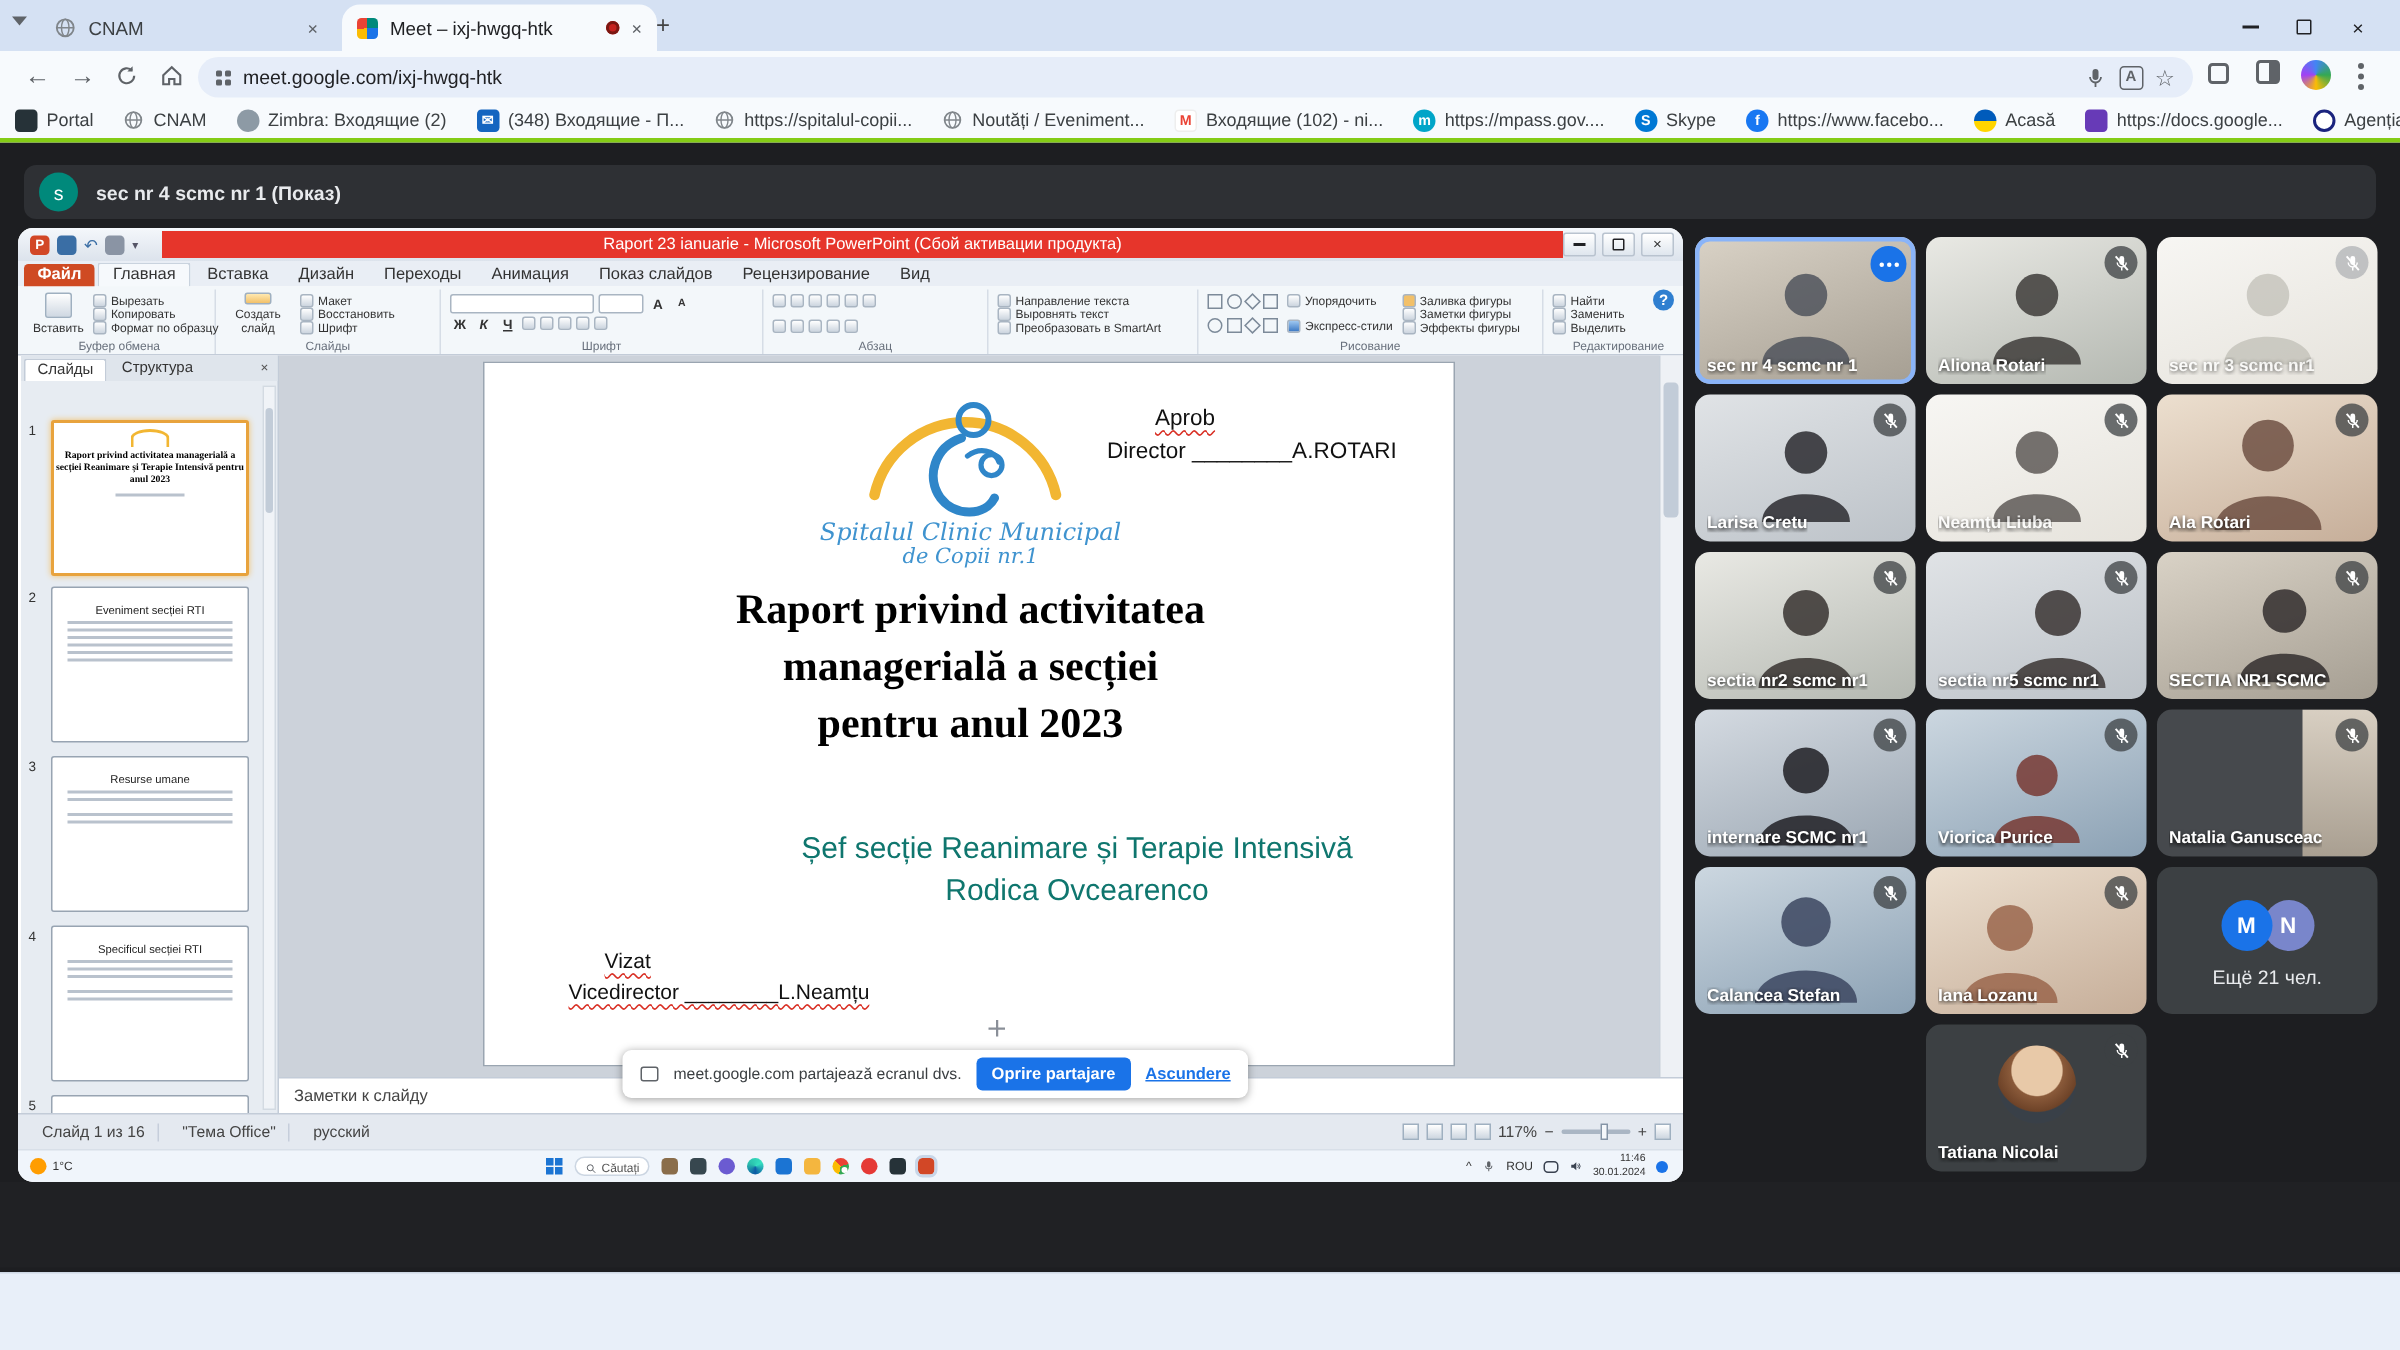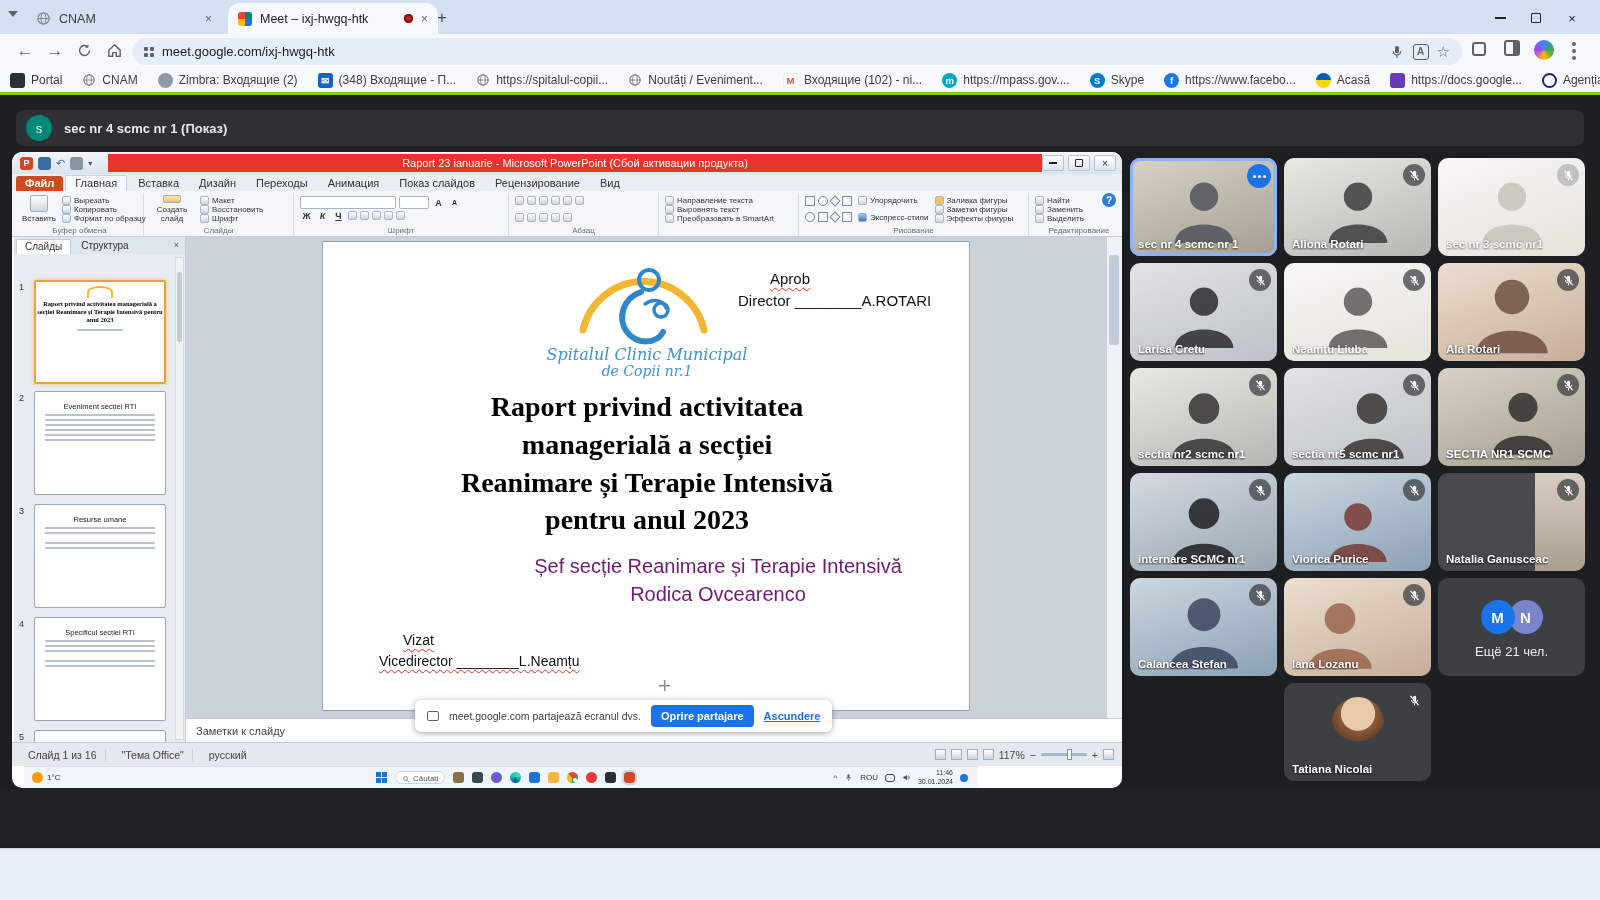--- a/index.html
+++ b/index.html
@@ -78,28 +78,28 @@
 .vscroll{position:absolute;left:1094px;top:85px;width:16px;height:481px;background:#eef1f5;border-left:1px solid #c9d1da}
 .vscroll i{position:absolute;left:2px;width:10px;border-radius:3px;background:#c2ccd8}
 .notes{position:absolute;left:174px;top:566px;width:936px;height:24px;background:#fff;border-top:1px solid #c3ccd8;font-size:11px;color:#444;display:flex;align-items:center;padding:0 10px}
 .pstatus{position:absolute;left:0;top:590px;width:1110px;height:24px;background:#e4e9f0;border-top:1px solid #c3ccd8;display:flex;align-items:center;font-size:10.5px;color:#444;padding:0 8px;gap:8px}
 .pseg{padding:0 8px;border-right:1px solid #c6cedb;white-space:nowrap}
 .zoomrt{margin-left:auto;display:flex;align-items:center;gap:5px}
 .vico{width:11px;height:11px;background:linear-gradient(#fff,#cdd6e0);border:1px solid #9fb0c0}
 .ztrack{width:46px;height:3px;background:#aab6c4;position:relative;border-radius:2px}
 .ztrack i{position:absolute;left:26px;top:-4px;width:5px;height:11px;background:#f5f8fb;border:1px solid #8494a6}
 
-.stask{position:absolute;left:12px;top:614px;width:954px;height:22px;background:#f0f5fb;border-top:1px solid #d8dfe8;font-size:8px;color:#333}
+.stask{position:absolute;left:0;top:614px;width:1110px;height:22px;background:#f0f5fb;border-top:1px solid #d8dfe8;font-size:8px;color:#333}
 .sdot{width:11px;height:11px;border-radius:3px;flex:none}
 .spill{height:13px;background:#fff;border:1px solid #ccd6e2;border-radius:7px;display:flex;align-items:flex-end;gap:3px;padding:0 6px;color:#555}
 
 .s-right{position:absolute;left:415px;top:26px;width:230px;font-size:15px;color:#111;line-height:1.45}
 .squig{text-decoration:underline wavy #d93025;text-decoration-thickness:1px;text-underline-offset:3px}
 .s-title{position:absolute;left:20px;top:146px;width:608px;text-align:center;font-family:"Liberation Serif",serif;font-weight:700;font-size:28px;line-height:1.35;color:#000}
-.s-sub{position:absolute;left:150px;top:310px;width:490px;text-align:center;font-size:20px;color:#701a75;line-height:1.4}
+.s-sub{position:absolute;left:150px;top:310px;width:490px;text-align:center;font-size:20px;color:#0f766e;line-height:1.4}
 .s-vizat{position:absolute;left:56px;top:388px;font-size:14px;color:#111;line-height:1.5}
 .logo-script{position:absolute;left:164px;top:104px;width:320px;text-align:center;font-family:"DejaVu Serif",serif;font-style:italic;color:#3f93cf;font-size:16px;line-height:1.1}
 .logo-script .l2{font-size:14px}
 .slide-cursor{position:absolute;left:336px;top:438px;width:11px;height:11px;background:linear-gradient(#8a8f98,#8a8f98) center/11px 1.5px no-repeat,linear-gradient(#8a8f98,#8a8f98) center/1.5px 11px no-repeat}
 
 .sharebar{position:absolute;left:403px;top:548px;height:32px;background:#fff;border-radius:6px;box-shadow:0 1px 6px rgba(0,0,0,.35);display:flex;align-items:center;gap:10px;padding:0 12px;font-size:10.5px;color:#3c4043;white-space:nowrap;z-index:5}
 .stopbtn{background:#1a73e8;color:#fff;border-radius:4px;padding:5px 10px;font-size:11px;font-weight:700}
 .hidelink{color:#1a73e8;font-size:11px;font-weight:700;text-decoration:underline}
 .scast{width:12px;height:10px;border:1.5px solid #5f6368;border-radius:2px}
 
@@ -625,21 +625,20 @@
           <div>Spitalul Clinic Municipal</div>
           <div class="l2">de Copii nr.1</div>
         </div>
         <div class="s-right">
           <div style="padding-left:32px"><span class="squig">Aprob</span></div>
           <div>Director ________A.ROTARI</div>
         </div>
         <div class="s-title">
           <div>Raport privind activitatea</div>
           <div>managerială a secției</div>
-          <div>Reanimare și Terapie Intensivă</div>
           <div>pentru anul 2023</div>
         </div>
         <div class="s-sub">
           <div>Șef secție Reanimare și Terapie Intensivă</div>
           <div>Rodica Ovcearenco</div>
         </div>
         <div class="s-vizat">
           <div style="padding-left:24px"><span class="squig">Vizat</span></div>
           <div><span class="squig">Vicedirector ________L.Neamțu</span></div>
         </div>

